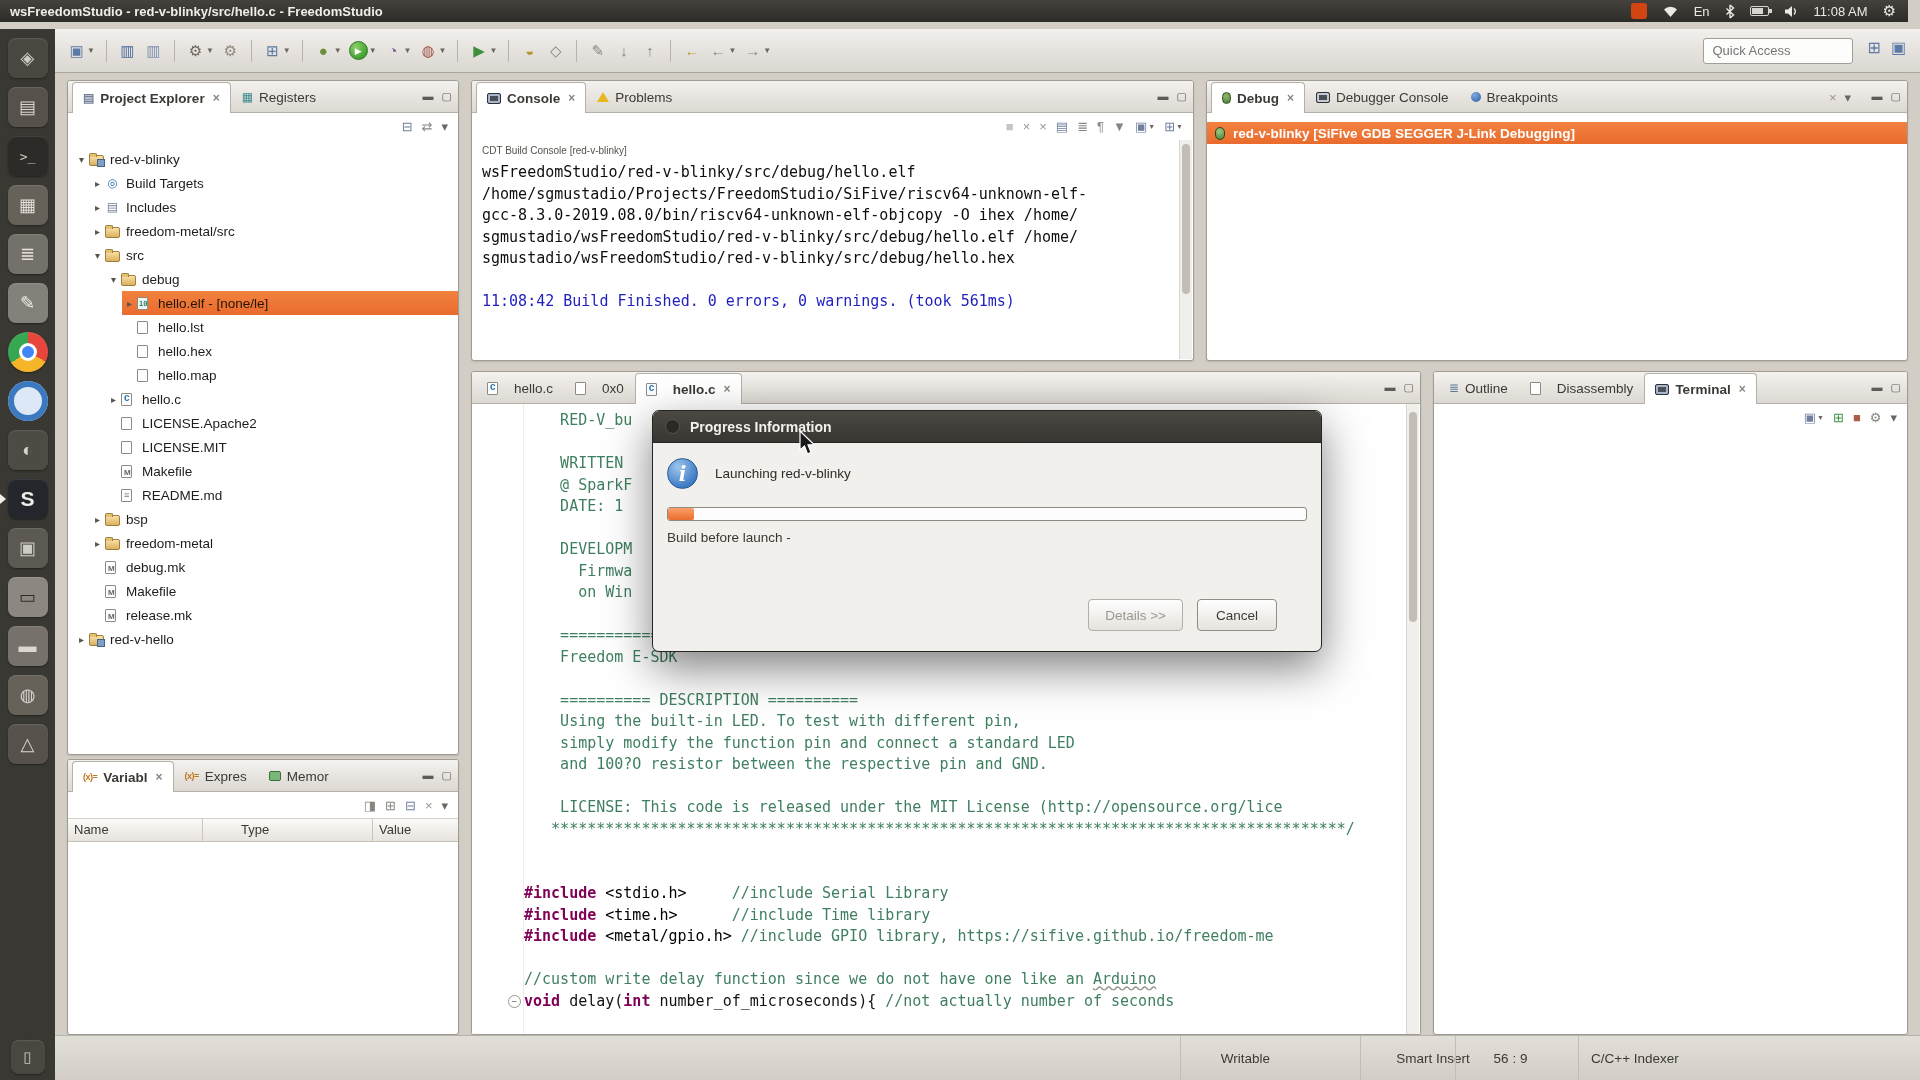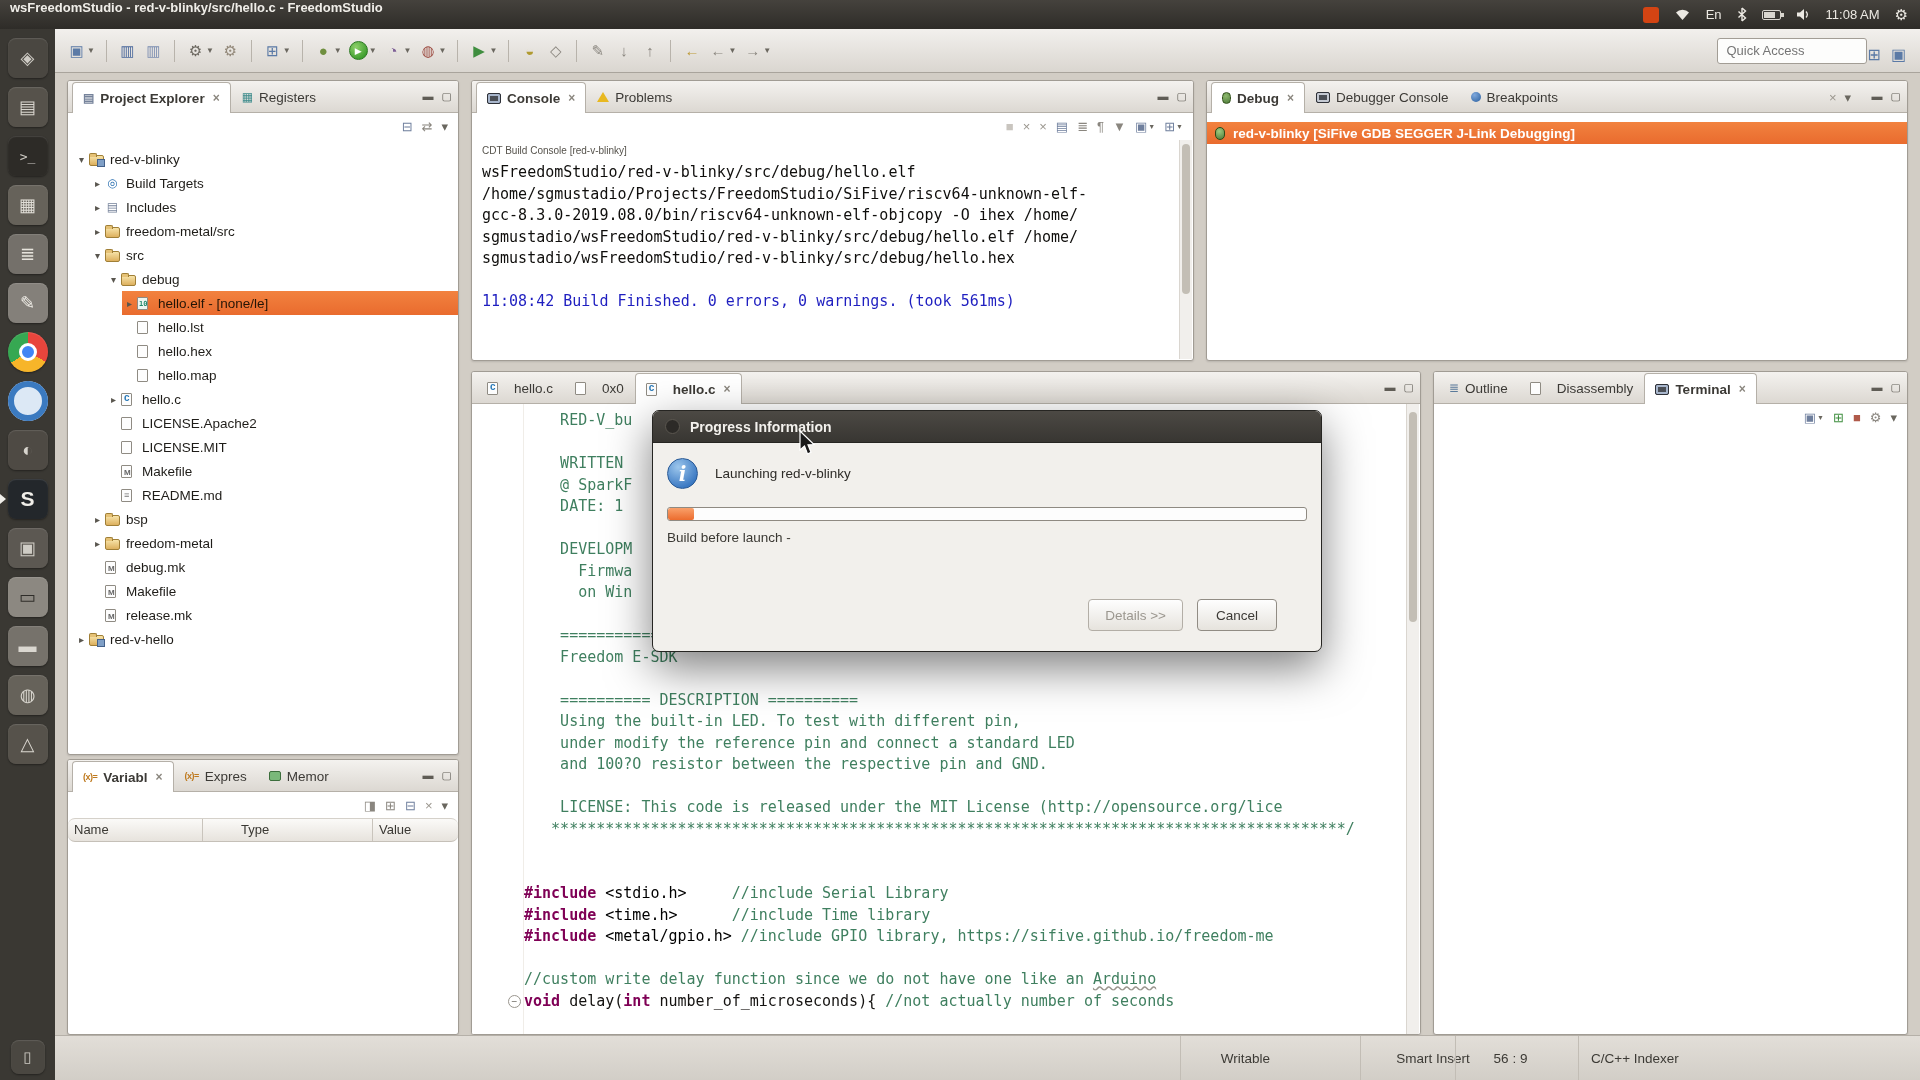--- a/index.html
+++ b/index.html
@@ -1,22 +1,22 @@
 <!DOCTYPE html>
 <html><head>
 <meta charset="utf-8">
 <style>
   * { box-sizing: border-box; margin: 0; padding: 0; }
   html,body { width:1920px; height:1080px; overflow:hidden; }
   body { font-family:"Liberation Sans", sans-serif; background:#d2cdc5; position:relative; }
   .screen { position:absolute; inset:0; }
 
   
-  .titlebar { position:absolute; top:0; left:0; right:0; height:29px; z-index:60;
-    background:linear-gradient(#45423d,#2e2c28); display:flex; }
+  .titlebar { position:absolute; top:0; left:0; right:12px; height:22px; z-index:60;
+    background:linear-gradient(#45423d,#2e2c28); display:flex; align-items:center; }
   .title-text { padding-left:10px; font-size:13px; font-weight:bold; color:#f0eee9; }
   .tray { margin-left:auto; display:flex; align-items:center; gap:15px; padding-right:12px; color:#ece9e3; font-size:13px; }
   .tray-ind { width:16px; height:16px; border-radius:3px; background:#d34413; }
   .tray svg { display:block; }
   .tray .gear { font-size:15px; color:#ece9e3; }
   .batt { width:19px; height:10px; border:1px solid #d8d5ce; border-radius:2px; position:relative; }
   .batt::after { content:""; position:absolute; right:-4px; top:2px; width:3px; height:4px; background:#d8d5ce; }
   .batt i { position:absolute; inset:1px; right:5px; background:#d8d5ce; }
 
   
@@ -35,21 +35,21 @@
   .toolbar { position:absolute; top:29px; left:55px; right:0; height:44px; z-index:40;
     background:linear-gradient(#f2f0ed,#dad6d0); border-bottom:1px solid #a9a49c;
     display:flex; align-items:center; padding:0 10px; }
   .tb-items { display:flex; align-items:center; gap:3px; }
   .tb-item { height:26px; display:flex; align-items:center; padding:0 2px; border-radius:3px; }
   .tb-glyph { width:19px; text-align:center; font-size:15px; line-height:19px; }
   .tb-caret { font-size:8px; color:#6a675f; margin-left:1px; }
   .tb-sep { width:1px; height:22px; background:#b8b3ab; margin:0 6px; }
   .run-circle { width:19px; height:19px; border-radius:50%; border:1px solid #2c7a22; color:#fff; font-size:9px;
     background:radial-gradient(circle at 35% 30%, #8ed06a, #3f9e2f 75%); display:flex; align-items:center; justify-content:center; }
-  .qa-wrap { margin-left:auto; display:flex; align-items:flex-end; }
+  .qa-wrap { margin-left:auto; display:flex; align-items:flex-start; gap:14px; }
   .qa { width:150px; height:26px; border:1px solid #a29d95; border-radius:3px; background:#fdfdfc;
     font-size:13px; color:#555; padding:0 8px; font-family:"Liberation Sans",sans-serif; }
   .tb-right { display:flex; gap:10px; font-size:16px; color:#5b7aa6; padding-right:4px; }
 
   
   .panel { position:absolute; background:#fff; border:1px solid #a19c94; border-radius:3px; overflow:hidden;
     box-shadow:0 1px 2px rgba(0,0,0,.12); }
   #p-explorer { left:67px;  top:80px;  width:392px; height:675px; }
   #p-vars     { left:67px;  top:759px; width:392px; height:276px; }
   #p-console  { left:471px; top:80px;  width:723px; height:281px; }
@@ -132,21 +132,21 @@
   .code-line { height:21.5px; white-space:pre; color:#141210; }
   .tok-c { color:#3f7f5f; }
   .tok-cu { color:#3f7f5f; text-decoration:underline; text-decoration-style:wavy; text-decoration-color:#9a968e; }
   .tok-p { color:#7f0055; font-weight:bold; }
   .tok-s { color:#000000; }
   .tok-k { color:#7f0055; font-weight:bold; }
   .tok-b { font-weight:normal;margin-top:8px; }
 
   
   .vtable-head { display:flex; height:24px; background:linear-gradient(#fbfaf8,#e7e3dd); border-top:1px solid #d5d1ca;
-    border-bottom:1px solid #c5c0b8; font-size:13px; color:#3a3833;border-radius:7px; }
+    border-bottom:1px solid #c5c0b8; font-size:13px; color:#3a3833; }
   .vth { padding:3px 6px; border-right:1px solid #c9c4bc; }
   .vth:nth-child(1){ width:135px; } .vth:nth-child(2){ width:138px;margin-left:32px; } .vth:nth-child(3){ flex:1; border-right:none; }
 
   
   .statusbar { position:absolute; left:55px; right:0; bottom:0; height:45px; background:linear-gradient(#e2ded8,#d2cec7);
     border-top:1px solid #b5b0a8; z-index:30; }
   .sb-item { position:absolute; top:0; height:100%; display:flex; align-items:center; font-size:13.5px; color:#3c3a35; }
   .sb-item:nth-child(1){ left:1125px; width:130px; justify-content:center; border-left:1px solid #c2bdb5; }
   .sb-item:nth-child(2){ left:1305px; width:145px; justify-content:center; border-left:1px solid #c2bdb5; }
   .sb-item:nth-child(3){ left:1400px; width:110px; justify-content:center; border-left:1px solid #c2bdb5; }
@@ -633,21 +633,21 @@
           <div class="code-line"></div>
           <div class="code-line"><span class="tok-c">    DEVELOPM</span></div>
           <div class="code-line"><span class="tok-c">      Firmwa</span></div>
           <div class="code-line"><span class="tok-c">      on Win</span></div>
           <div class="code-line"></div>
           <div class="code-line"><span class="tok-c">    ==============</span></div>
           <div class="code-line"><span class="tok-c">    Freedom E-SDK</span></div>
           <div class="code-line"></div>
           <div class="code-line"><span class="tok-c">    ========== DESCRIPTION ==========</span></div>
           <div class="code-line"><span class="tok-c">    Using the built-in LED. To test with different pin,</span></div>
-          <div class="code-line"><span class="tok-c">    under modify the reference pin and connect a standard LED</span></div>
+          <div class="code-line"><span class="tok-c">    simply modify the function pin and connect a standard LED</span></div>
           <div class="code-line"><span class="tok-c">    and 100?O resistor between the respective pin and GND.</span></div>
           <div class="code-line"></div>
           <div class="code-line"><span class="tok-c">    LICENSE: This code is released under the MIT License (http://opensource.org/lice</span></div>
           <div class="code-line"><span class="tok-c">   ****************************************************************************************/</span></div>
           <div class="code-line"></div>
           <div class="code-line"></div>
           <div class="code-line"><span class="tok-p">#include</span><span> </span><span class="tok-s">&lt;stdio.h&gt;</span><span>     </span><span class="tok-c">//include Serial Library</span></div>
           <div class="code-line"><span class="tok-p">#include</span><span> </span><span class="tok-s">&lt;time.h&gt;</span><span>      </span><span class="tok-c">//include Time library</span></div>
           <div class="code-line"><span class="tok-p">#include</span><span> </span><span class="tok-s">&lt;metal/gpio.h&gt;</span><span> </span><span class="tok-c">//include GPIO library, https://sifive.github.io/freedom-me</span></div>
           <div class="code-line"></div>

